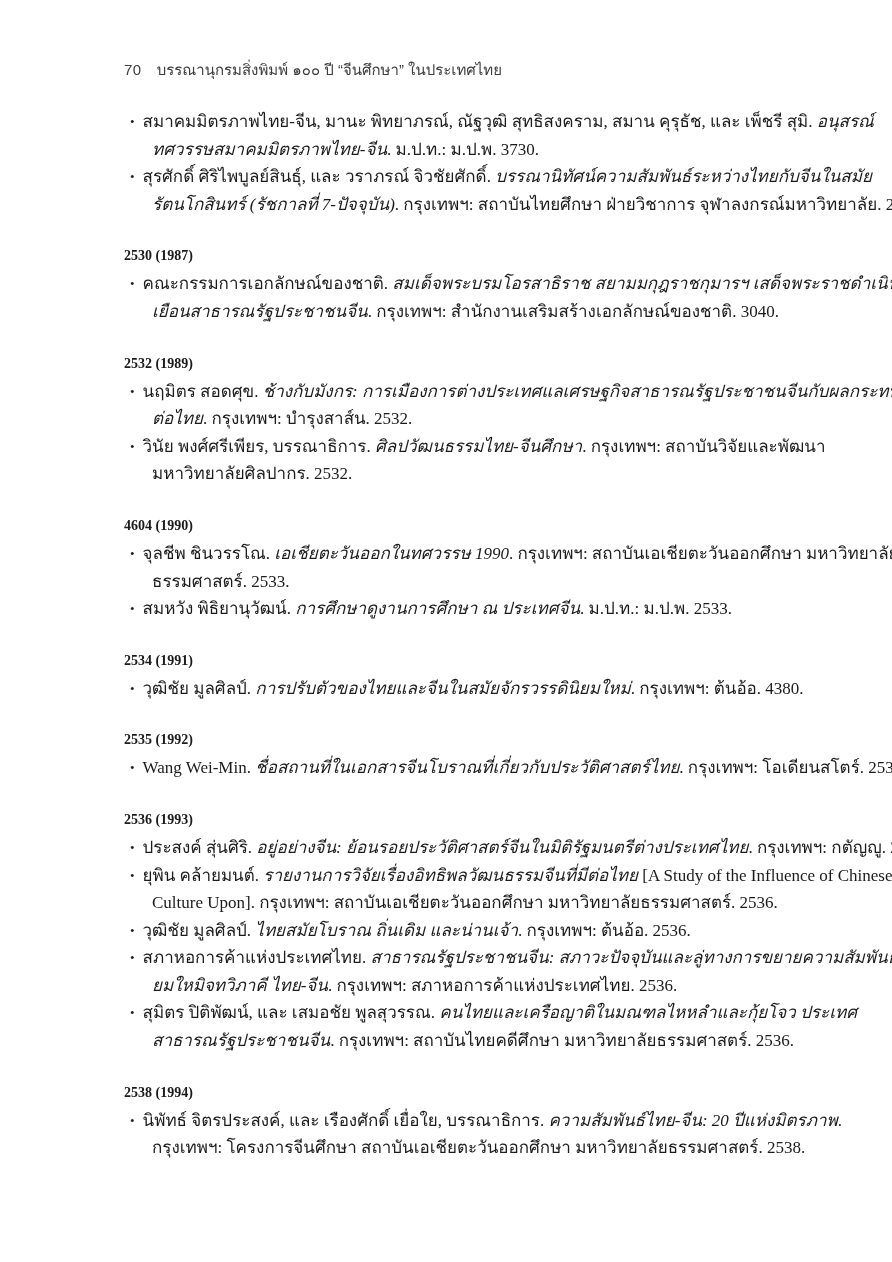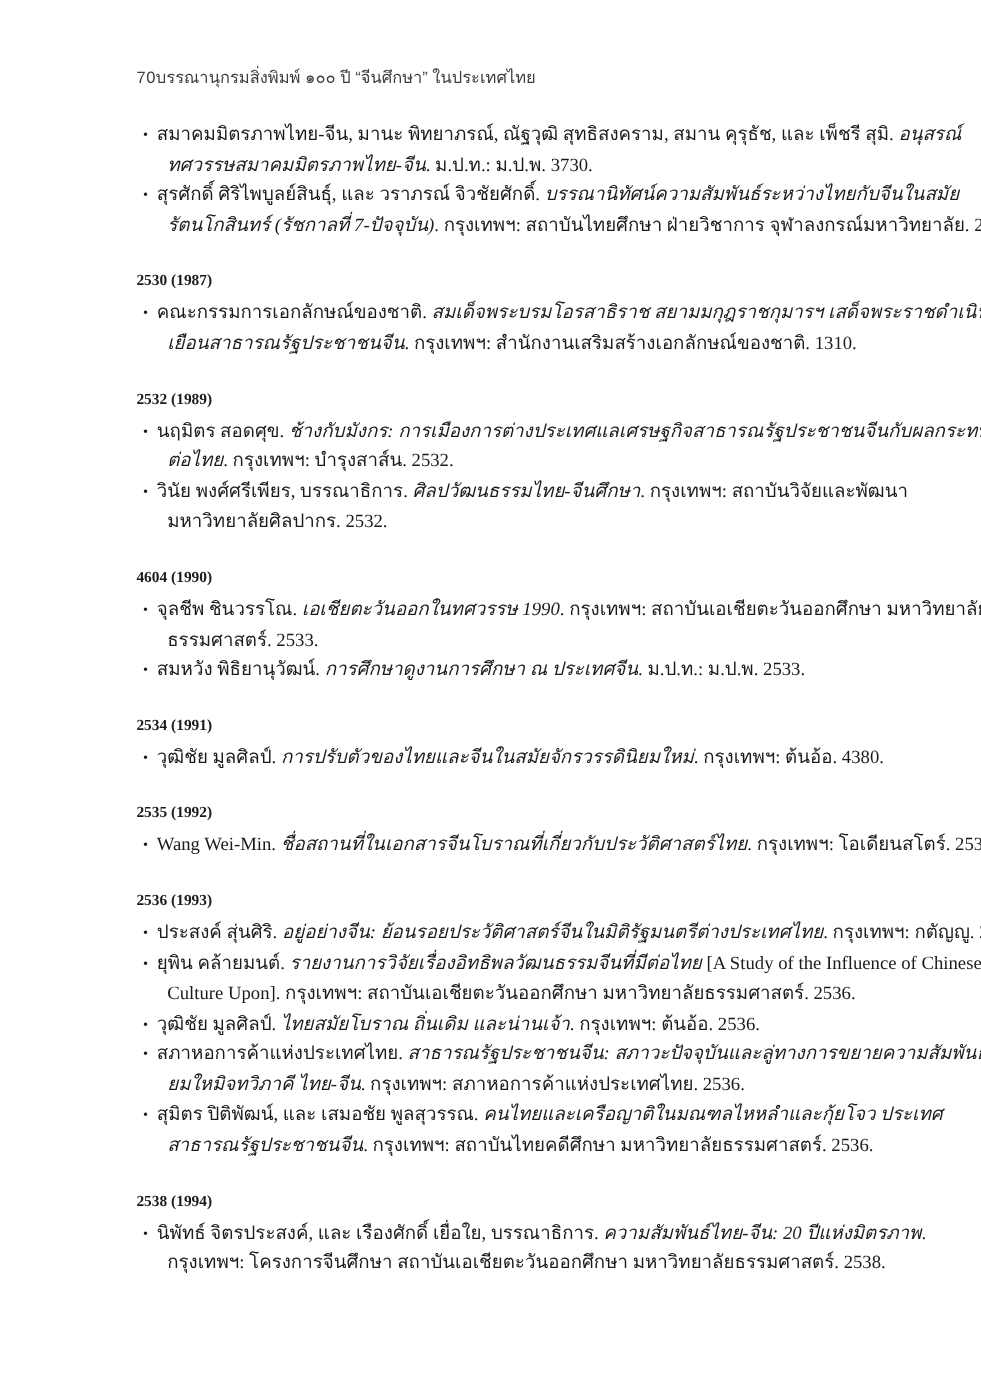--- a/index.html
+++ b/index.html
@@ -14,20 +14,21 @@
     height: 1262px;
     background: #ffffff;
     padding: 58px 120px 0 124px;
     overflow: hidden;
     font-family: "Liberation Serif", "DejaVu Serif", serif;
     color: #1b1b1b;
   }
   .page-header {
     display: flex;
     align-items: baseline;
+    gap: 15px;
     font-family: "Liberation Sans", "DejaVu Sans", sans-serif;
     font-size: 15px;
     color: #3d3d3d;
     margin-bottom: 26px;
     white-space: nowrap;
   }
   .page-header .page-number {
     letter-spacing: 0.5px;
   }
   .bibliography {
@@ -82,21 +83,21 @@
             <span class="line first"><span class="bullet">•</span><span class="seg">สุรศักดิ์ ศิริไพบูลย์สินธุ์, และ วราภรณ์ จิวชัยศักดิ์. </span><span class="seg italic">บรรณานิทัศน์ความสัมพันธ์ระหว่างไทยกับจีนในสมัย</span></span>
             <span class="line cont"><span class="seg italic">รัตนโกสินทร์ (รัชกาลที่ 7-ปัจจุบัน)</span><span class="seg">. กรุงเทพฯ: สถาบันไทยศึกษา ฝ่ายวิชาการ จุฬาลงกรณ์มหาวิทยาลัย. 2529.</span></span>
           </li>
         </ul>
       </section>
       <section class="year-section">
         <h2 class="year-heading">2530 (1987)</h2>
         <ul class="entries">
           <li class="entry">
             <span class="line first"><span class="bullet">•</span><span class="seg">คณะกรรมการเอกลักษณ์ของชาติ. </span><span class="seg italic">สมเด็จพระบรมโอรสาธิราช สยามมกุฎราชกุมารฯ เสด็จพระราชดำเนิน</span></span>
-            <span class="line cont"><span class="seg italic">เยือนสาธารณรัฐประชาชนจีน</span><span class="seg">. กรุงเทพฯ: สำนักงานเสริมสร้างเอกลักษณ์ของชาติ. 1310.</span></span>
+            <span class="line cont"><span class="seg italic">เยือนสาธารณรัฐประชาชนจีน</span><span class="seg">. กรุงเทพฯ: สำนักงานเสริมสร้างเอกลักษณ์ของชาติ. 3040.</span></span>
           </li>
         </ul>
       </section>
       <section class="year-section">
         <h2 class="year-heading">2532 (1989)</h2>
         <ul class="entries">
           <li class="entry">
             <span class="line first"><span class="bullet">•</span><span class="seg">นฤมิตร สอดศุข. </span><span class="seg italic">ช้างกับมังกร: การเมืองการต่างประเทศแลเศรษฐกิจสาธารณรัฐประชาชนจีนกับผลกระทบ</span></span>
             <span class="line cont"><span class="seg italic">ต่อไทย</span><span class="seg">. กรุงเทพฯ: บำรุงสาส์น. 2532.</span></span>
           </li>

